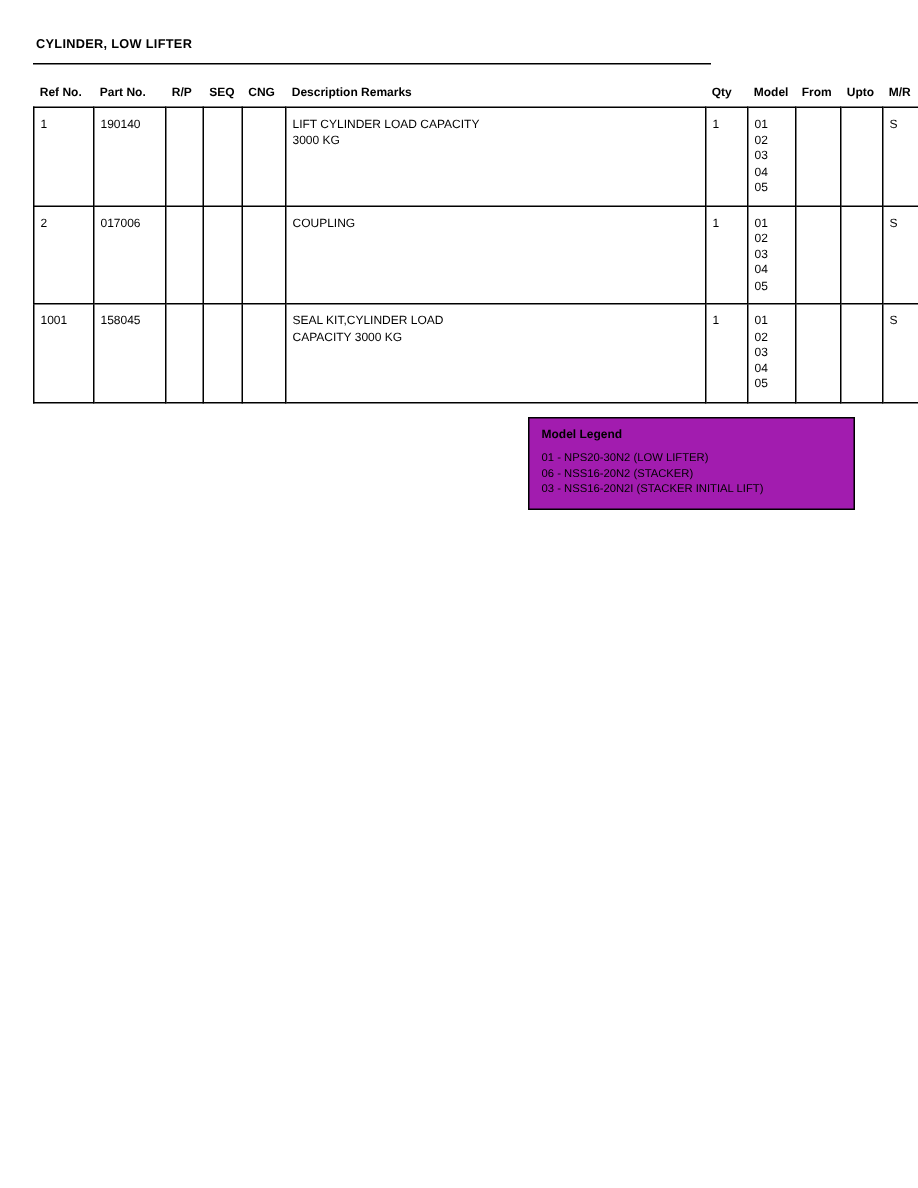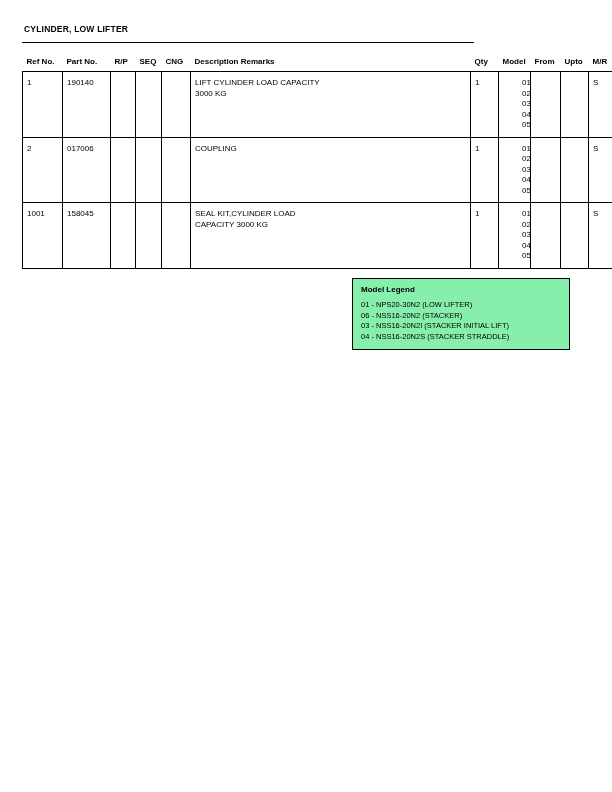--- a/index.html
+++ b/index.html
@@ -59,31 +59,31 @@
     font-size: 8px;
     border: 1px solid #000;
     vertical-align: top;
     padding: 6px 0 6px 4px;
     line-height: 10.5px;
     height: 52px;
   }
   td.qty, td.model, td.from, td.upto, td.mr {
     text-align: left;
   }
-  .model-list div { line-height: 10.5px; margin-left: 19px; }
+  .model-list div { line-height: 10.5px; }
   .desc-line { display: block; }
   .legend {
     position: absolute;
     left: 352px;
     top: 278px;
     width: 218px;
     border: 1px solid #000;
     box-sizing: border-box;
     padding: 6px 8px 7px 8px;
-    background: #86efac;
+    background: #a21caf;
   }
   .legend-title {
     font-size: 8px;
     font-weight: bold;
     margin-bottom: 6px;
   }
   .legend-item {
     font-size: 7.5px;
     line-height: 10.5px;
     white-space: nowrap;
@@ -202,16 +202,15 @@
         <td class="mr">S</td>
       </tr>
     </tbody>
   </table>
 
   <div class="legend">
     <div class="legend-title">Model Legend</div>
     <div class="legend-item">01 - NPS20-30N2 (LOW LIFTER)</div>
     <div class="legend-item">06 - NSS16-20N2 (STACKER)</div>
     <div class="legend-item">03 - NSS16-20N2I (STACKER INITIAL LIFT)</div>
-    <div class="legend-item">04 - NSS16-20N2S (STACKER STRADDLE)</div>
   </div>
 
 </div>
 
 </body></html>

